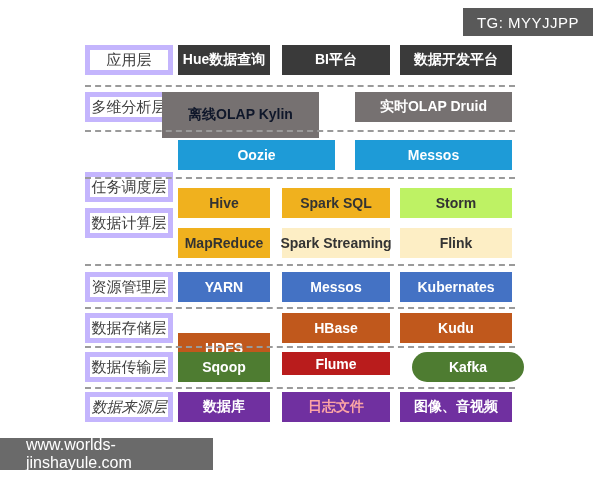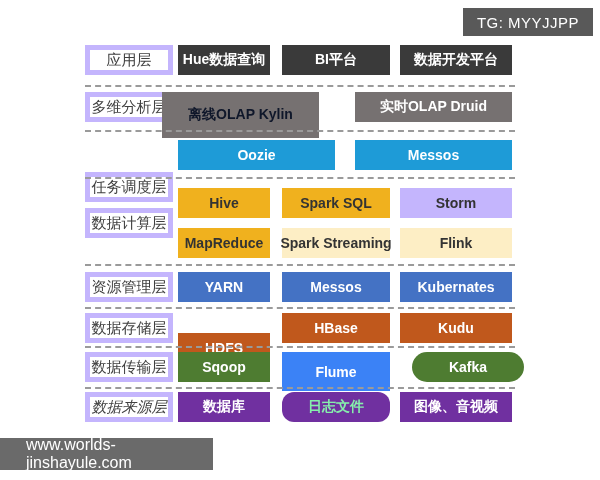--- a/index.html
+++ b/index.html
@@ -55,39 +55,39 @@
       <div class="node-box abs" style="background: rgb(58, 58, 58); color: rgb(255, 255, 255); left: 400px; top: 45px; width: 112px; height: 30px;">数据开发平台</div>
       <div class="layer-label abs" style="left: 85px; top: 92px; width: 88px; height: 30px;">多维分析层</div>
       <div class="node-box abs" style="background: rgb(118, 113, 113); color: #0f172a; left: 162px; top: 92px; width: 157px; height: 46px;">离线OLAP Kylin</div>
       <div class="node-box abs" style="background: rgb(118, 113, 113); color: rgb(255, 255, 255); left: 355px; top: 92px; width: 157px; height: 30px;">实时OLAP Druid</div>
       <div class="layer-label abs" style="left: 85px; top: 140px; width: 88px; height: 30px; margin-top: 32px;">任务调度层</div>
       <div class="node-box abs" style="background: rgb(30, 155, 215); color: rgb(255, 255, 255); left: 178px; top: 140px; width: 157px; height: 30px;">Oozie</div>
       <div class="node-box abs" style="background: rgb(30, 155, 215); color: rgb(255, 255, 255); left: 355px; top: 140px; width: 157px; height: 30px;">Messos</div>
       <div class="layer-label abs" style="left: 85px; top: 208px; width: 88px; height: 30px;">数据计算层</div>
       <div class="node-box abs" style="background: rgb(240, 177, 30); color: rgb(51, 51, 51); left: 178px; top: 188px; width: 92px; height: 30px;">Hive</div>
       <div class="node-box abs" style="background: rgb(240, 177, 30); color: rgb(51, 51, 51); left: 282px; top: 188px; width: 108px; height: 30px;">Spark SQL</div>
-      <div class="node-box abs" style="background: #c4b5fd; color: rgb(51, 51, 51); left: 400px; top: 188px; width: 112px; height: 30px;">Storm</div>
+      <div class="node-box abs" style="background: #bef264; color: rgb(51, 51, 51); left: 400px; top: 188px; width: 112px; height: 30px;">Storm</div>
       <div class="node-box abs" style="background: rgb(240, 177, 30); color: rgb(51, 51, 51); left: 178px; top: 228px; width: 92px; height: 30px;">MapReduce</div>
       <div class="node-box abs" style="background: rgb(253, 238, 197); color: rgb(51, 51, 51); left: 282px; top: 228px; width: 108px; height: 30px;">Spark Streaming</div>
       <div class="node-box abs" style="background: rgb(253, 238, 197); color: rgb(51, 51, 51); left: 400px; top: 228px; width: 112px; height: 30px;">Flink</div>
       <div class="layer-label abs" style="left: 85px; top: 272px; width: 88px; height: 30px;">资源管理层</div>
       <div class="node-box abs" style="background: rgb(68, 114, 196); color: rgb(255, 255, 255); left: 178px; top: 272px; width: 92px; height: 30px;">YARN</div>
       <div class="node-box abs" style="background: rgb(68, 114, 196); color: rgb(255, 255, 255); left: 282px; top: 272px; width: 108px; height: 30px;">Messos</div>
       <div class="node-box abs" style="background: rgb(68, 114, 196); color: rgb(255, 255, 255); left: 400px; top: 272px; width: 112px; height: 30px;">Kubernates</div>
       <div class="layer-label abs" style="left: 85px; top: 313px; width: 88px; height: 30px;">数据存储层</div>
       <div class="node-box abs" style="background: rgb(192, 88, 28); color: rgb(255, 255, 255); left: 178px; top: 313px; width: 92px; height: 30px; margin-top: 20px;">HDFS</div>
       <div class="node-box abs" style="background: rgb(192, 88, 28); color: rgb(255, 255, 255); left: 282px; top: 313px; width: 108px; height: 30px;">HBase</div>
       <div class="node-box abs" style="background: rgb(192, 88, 28); color: rgb(255, 255, 255); left: 400px; top: 313px; width: 112px; height: 30px;">Kudu</div>
       <div class="layer-label abs" style="left: 85px; top: 352px; width: 88px; height: 30px;">数据传输层</div>
       <div class="node-box abs" style="background: rgb(78, 124, 49); color: rgb(255, 255, 255); left: 178px; top: 352px; width: 92px; height: 30px;">Sqoop</div>
-      <div class="node-box abs" style="background: #3b82f6; color: rgb(255, 255, 255); left: 282px; top: 352px; width: 108px; height: 39px;">Flume</div>
+      <div class="node-box abs" style="background: #b91c1c; color: rgb(255, 255, 255); left: 282px; top: 352px; width: 108px; height: 23px;">Flume</div>
       <div class="node-box abs" style="background: rgb(78, 124, 49); color: rgb(255, 255, 255); left: 412px; top: 352px; width: 112px; height: 30px; border-radius: 15px;">Kafka</div>
       <div class="layer-label abs" style="left: 85px; top: 392px; width: 88px; height: 30px; font-style: italic;">数据来源层</div>
       <div class="node-box abs" style="background: rgb(112, 48, 160); color: rgb(255, 255, 255); left: 178px; top: 392px; width: 92px; height: 30px;">数据库</div>
-      <div class="node-box abs" style="background: rgb(112, 48, 160); color: #86efac; left: 282px; top: 392px; width: 108px; height: 30px; border-radius: 12px;">日志文件</div>
+      <div class="node-box abs" style="background: rgb(112, 48, 160); color: #fca5a5; left: 282px; top: 392px; width: 108px; height: 30px;">日志文件</div>
       <div class="node-box abs" style="background: rgb(112, 48, 160); color: rgb(255, 255, 255); left: 400px; top: 392px; width: 112px; height: 30px;">图像、音视频</div>
       <div class="dash-line abs" style="left: 85px; top: 85px; width: 430px; height: 0px; border-top-color: rgb(154, 154, 154);"></div>
       <div class="dash-line abs" style="left: 85px; top: 130px; width: 430px; height: 0px; border-top-color: rgb(154, 154, 154);"></div>
       <div class="dash-line abs" style="left: 85px; top: 177px; width: 430px; height: 0px; border-top-color: rgb(154, 154, 154);"></div>
       <div class="dash-line abs" style="left: 85px; top: 264px; width: 430px; height: 0px; border-top-color: rgb(154, 154, 154);"></div>
       <div class="dash-line abs" style="left: 85px; top: 307px; width: 430px; height: 0px; border-top-color: rgb(154, 154, 154);"></div>
       <div class="dash-line abs" style="left: 85px; top: 346px; width: 430px; height: 0px; border-top-color: rgb(154, 154, 154);"></div>
       <div class="dash-line abs" style="left: 85px; top: 387px; width: 430px; height: 0px; border-top-color: rgb(154, 154, 154);"></div>
     </div>
   <div id="watermark-bar" class="abs">

